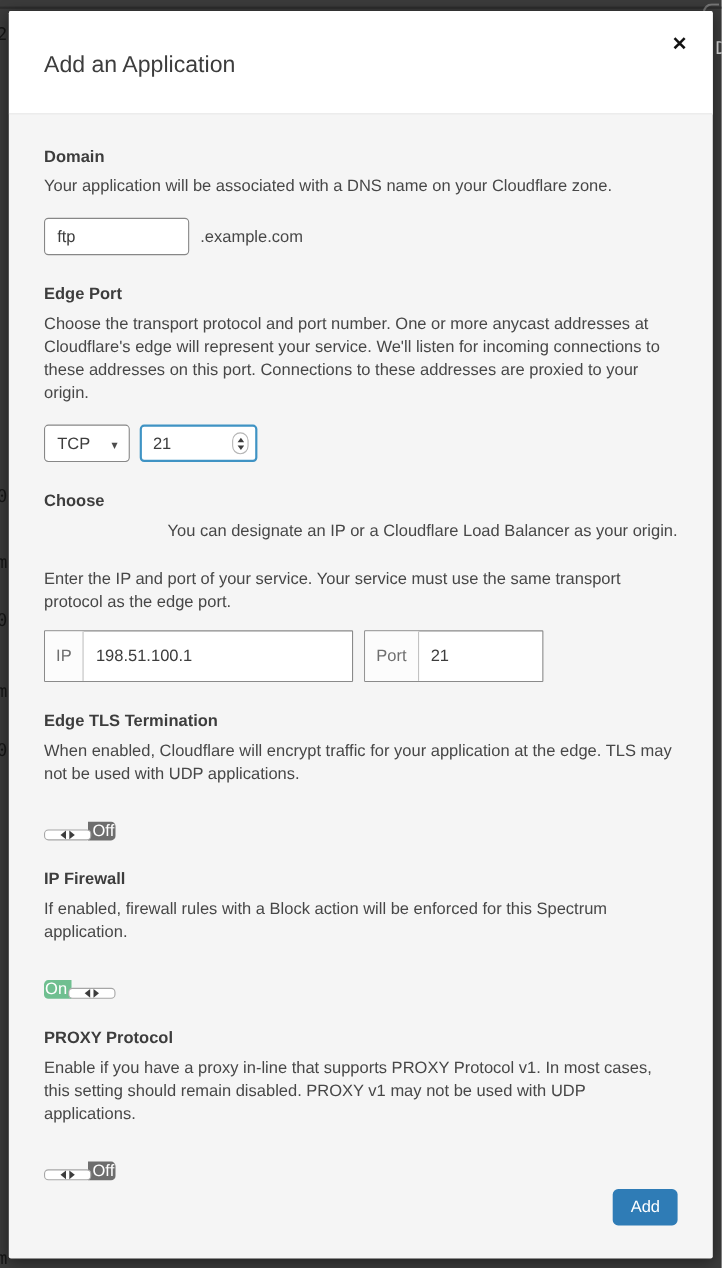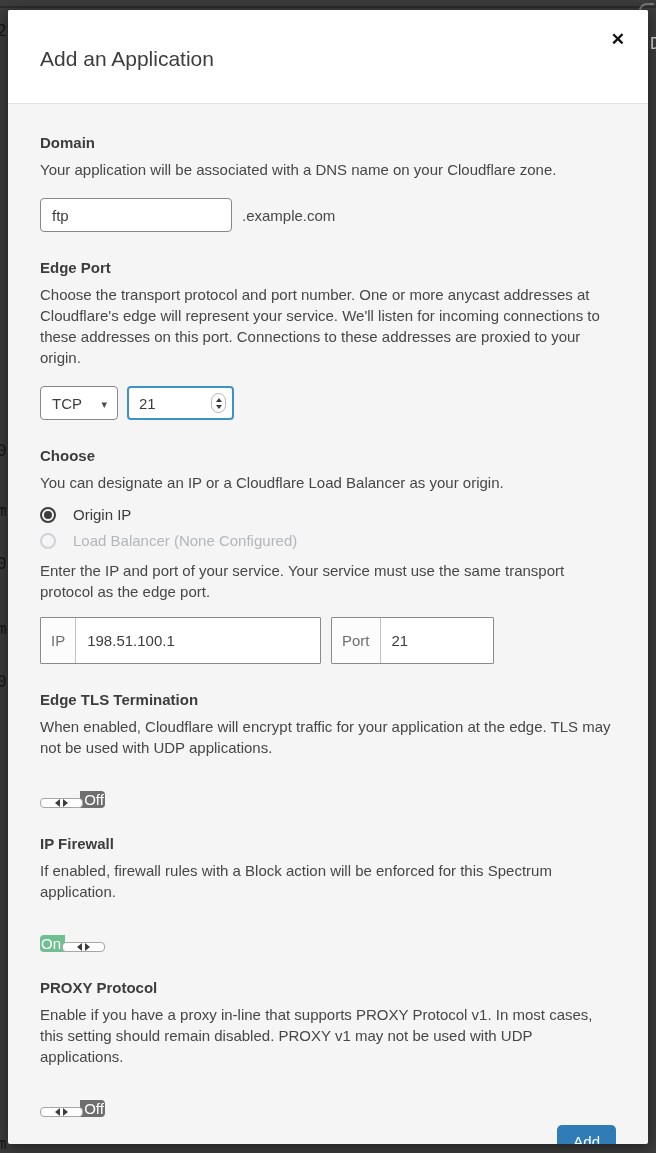--- a/index.html
+++ b/index.html
@@ -40,31 +40,31 @@
   .close-btn {
     position:absolute; top:19px; right:21px;
     background:none; border:none; padding:2px;
     font-size:17px; font-weight:700; color:#111; cursor:pointer; line-height:1;
   }
   .modal-body { padding:29px 32px 0; }
 
   .section { margin-bottom:26px; }
   .sec-label { margin:0 0 7px; font-size:15px; font-weight:700; color:#3d3d3d; line-height:19px; }
   .desc { margin:0 0 18px; font-size:15px; color:#474747; line-height:21px; max-width:580px; }
-  .desc.tight { margin-bottom:13px; }
+  .desc.tight { margin-bottom:23px;text-align:right; }
 
   .row { display:flex; align-items:center; }
 
   
   .text-input {
     height:34px; border:1px solid #878787; border-radius:4px;
     padding:0 11px; font-size:15px; color:#3d3d3d; background:#fff;
     font-family:inherit; outline:none;
   }
-  .domain-input { width:192px; }
+  .domain-input { width:132px; }
   .domain-suffix { margin-left:10px; font-size:15px; color:#474747; }
 
   
   .select {
     width:78px; height:34px; border:1px solid #878787; border-radius:4px;
     background:#fff; display:flex; align-items:center; justify-content:space-between;
     padding:0 10px 0 11px; font-size:15px; color:#3d3d3d; cursor:pointer;
   }
   .select .chev { font-size:11px; color:#4d4d4d; transform:translateY(1px); }
 
@@ -181,30 +181,20 @@
             <div class="tri-up"></div>
             <div class="tri-down"></div>
           </div>
         </div>
       </div>
     </div>
 
     <div class="section">
       <h2 class="sec-label">Choose</h2>
       <p class="desc tight">You can designate an IP or a Cloudflare Load Balancer as your origin.</p>
-      <div class="radio-group">
-        <div class="radio-row">
-          <span class="radio checked"></span>
-          <span class="radio-label">Origin IP</span>
-        </div>
-        <div class="radio-row">
-          <span class="radio disabled"></span>
-          <span class="radio-label disabled">Load Balancer (None Configured)</span>
-        </div>
-      </div>
       <p class="desc after-radios">Enter the IP and port of your service. Your service must use the same transport protocol as the edge port.</p>
       <div class="row">
         <div class="input-group ip">
           <span class="input-prefix">IP</span>
           <input type="text" value="198.51.100.1" style="">
         </div>
         <div class="input-group port">
           <span class="input-prefix">Port</span>
           <input type="text" value="21" style="">
         </div>

